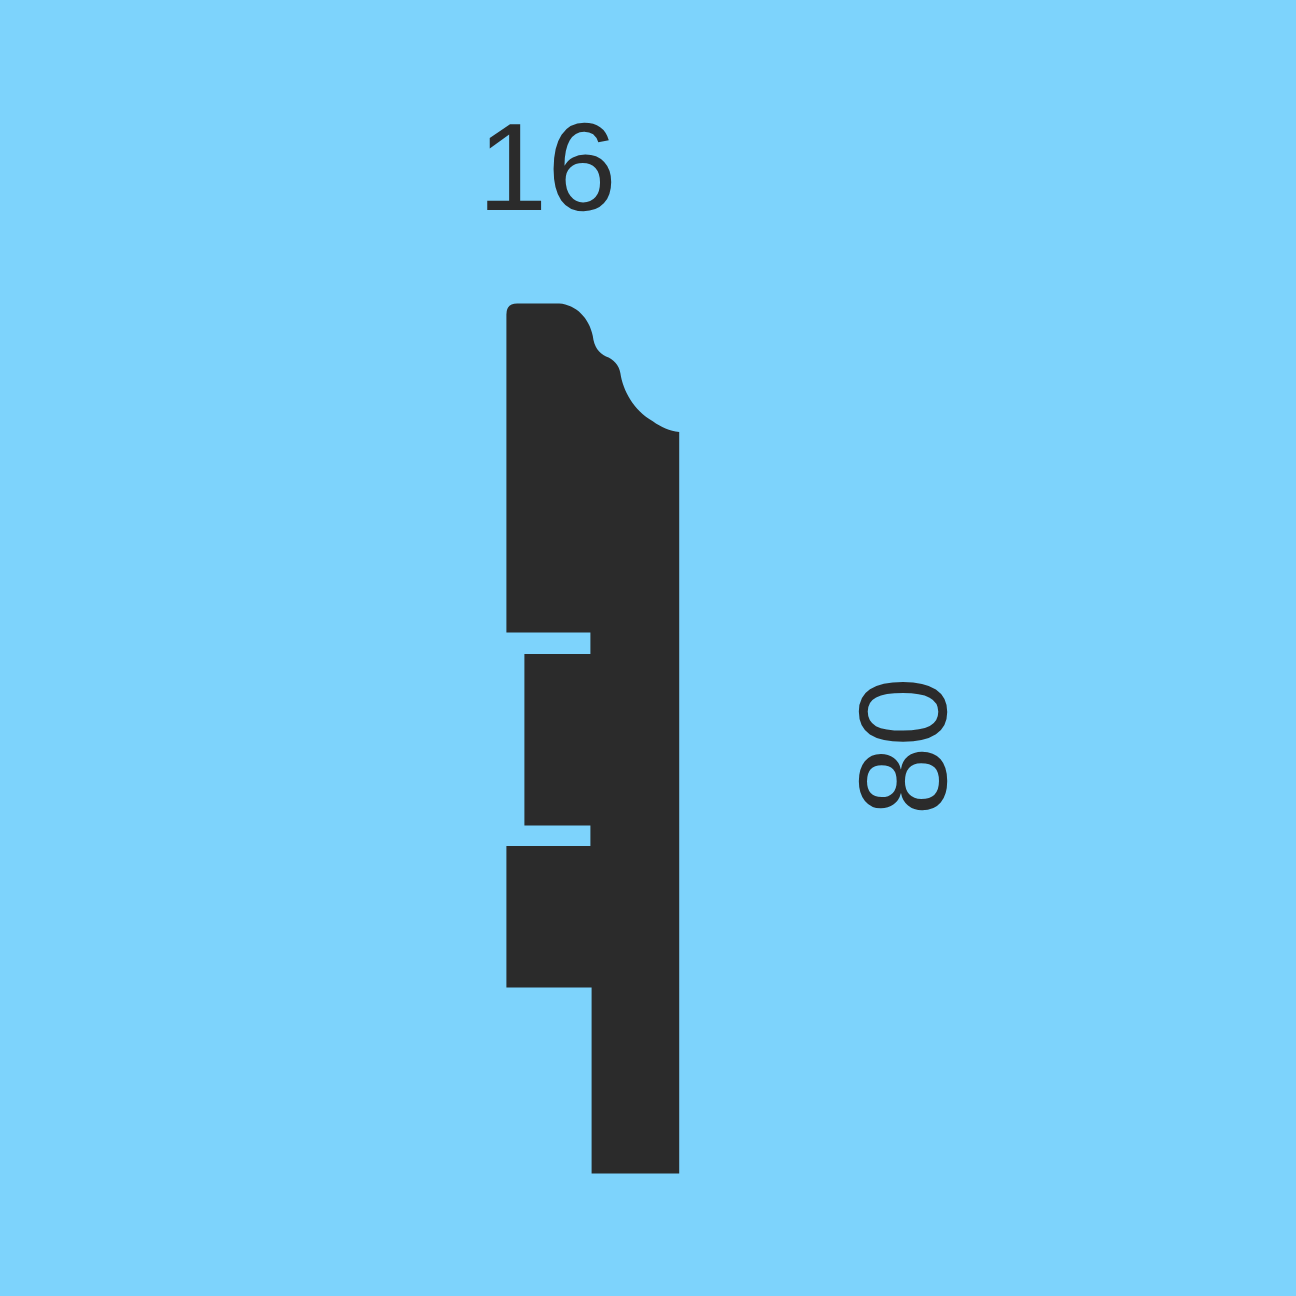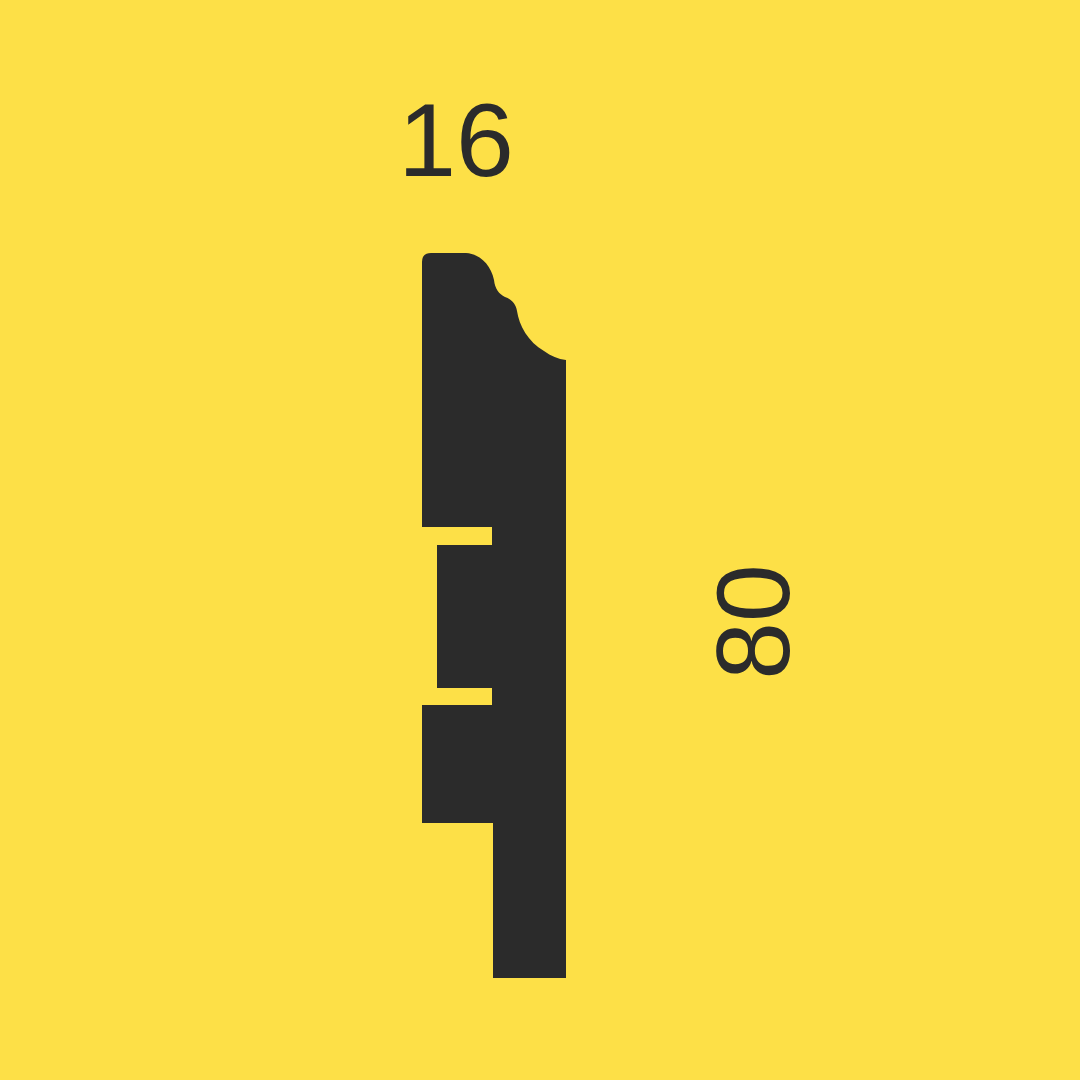--- a/index.html
+++ b/index.html
@@ -7,21 +7,21 @@
     padding: 0;
     width: 1080px;
     height: 1080px;
     overflow: hidden;
     background: #ffffff;
   }
   .canvas {
     position: relative;
     width: 1080px;
     height: 1080px;
-    background: #fde047;
+    background: #7dd3fc;
   }
   .profile-svg {
     position: absolute;
     left: 0;
     top: 0;
     width: 1080px;
     height: 1080px;
     display: block;
   }
   .dim-label {

